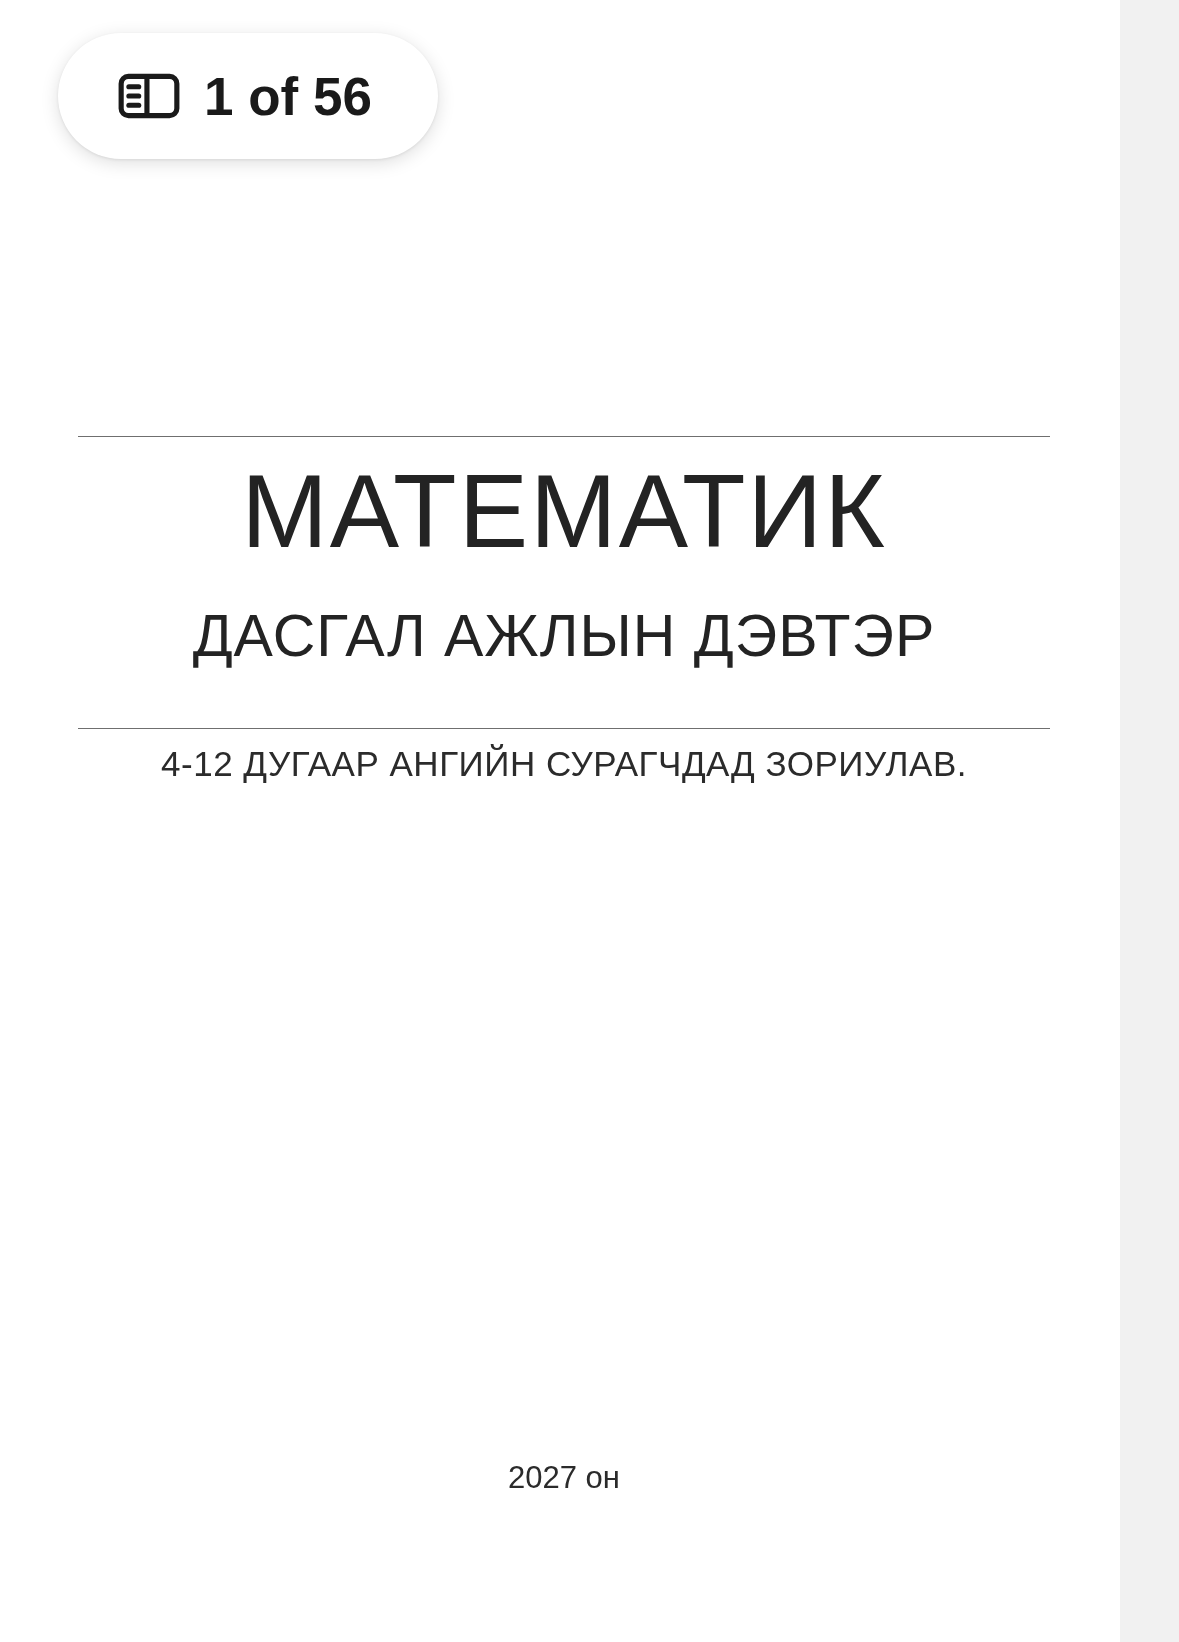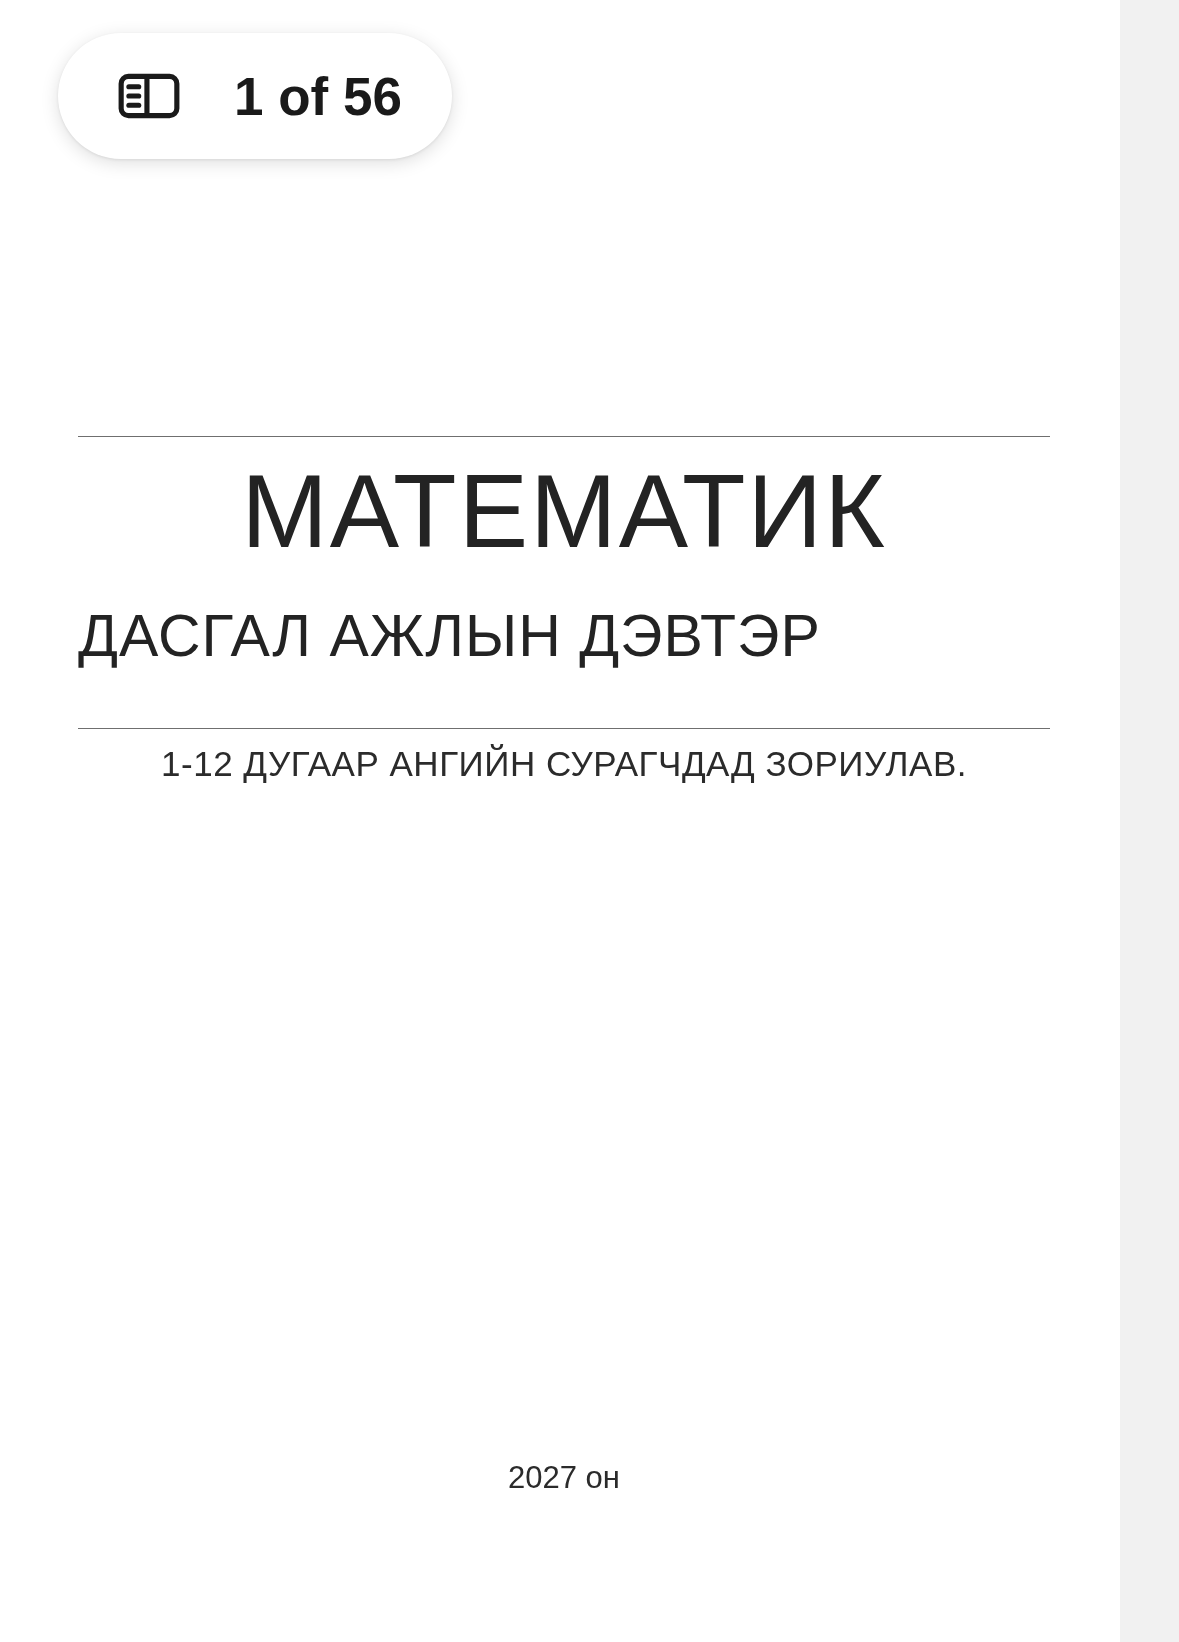--- a/index.html
+++ b/index.html
@@ -43,21 +43,20 @@
     top: 33px;
     height: 126px;
     min-width: 380px;
     background: #ffffff;
     border-radius: 63px;
     box-shadow: 0 4px 18px rgba(0,0,0,0.13), 0 1px 3px rgba(0,0,0,0.08);
     display: flex;
     align-items: center;
     padding: 0 50px 0 58px;
     box-sizing: border-box;
-    gap: 30px;
   }
   .page-pill .pill-icon {
     display: block;
     width: 66px;
     height: 66px;
     margin-right: 22px;
     flex: none;
   }
   .page-pill .pill-label {
     font-size: 53px;
@@ -101,21 +100,21 @@
     line-height: 1.1;
     font-family: "Liberation Sans", sans-serif;
     white-space: nowrap;
   }
 
   .doc-subtitle {
     position: absolute;
     left: 78px;
     top: 595px;
     width: 972px;
-    text-align: left;
+    text-align: center;
     font-size: 59px;
     font-weight: 300;
     color: #232323;
     letter-spacing: 1px;
     line-height: 1.15;
     font-family: "Liberation Sans", sans-serif;
     white-space: nowrap;
   }
 
   .doc-audience {
@@ -152,21 +151,21 @@
   <div class="doc-body">
 
     <div class="rule rule-top"></div>
 
     <div class="doc-title">МАТЕМАТИК</div>
 
     <div class="doc-subtitle">ДАСГАЛ АЖЛЫН ДЭВТЭР</div>
 
     <div class="rule rule-bottom"></div>
 
-    <div class="doc-audience">1-12 ДУГААР АНГИЙН СУРАГЧДАД ЗОРИУЛАВ.</div>
+    <div class="doc-audience">4-12 ДУГААР АНГИЙН СУРАГЧДАД ЗОРИУЛАВ.</div>
 
     <div class="doc-year">2027 он</div>
   </div>
 
 </div>
 
 <div class="right-gutter"></div>
 
 <div class="page-pill">
   <span class="pill-icon">

